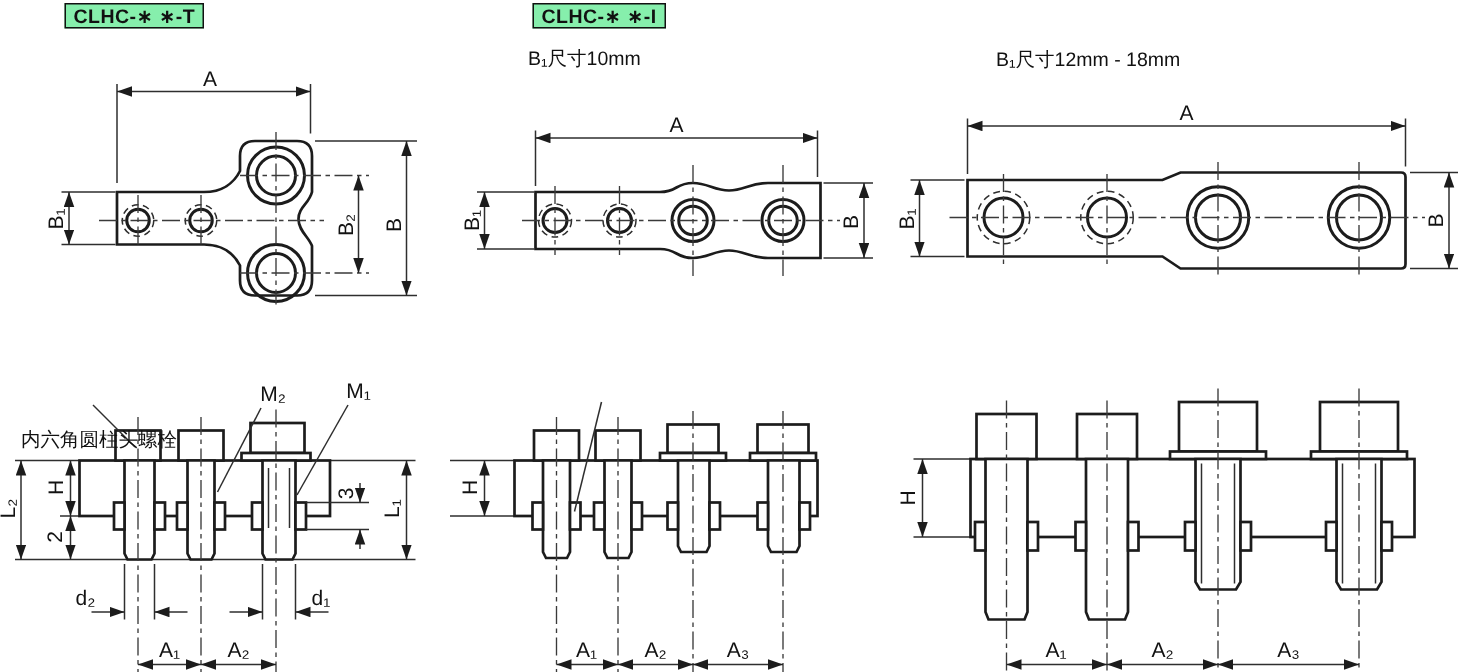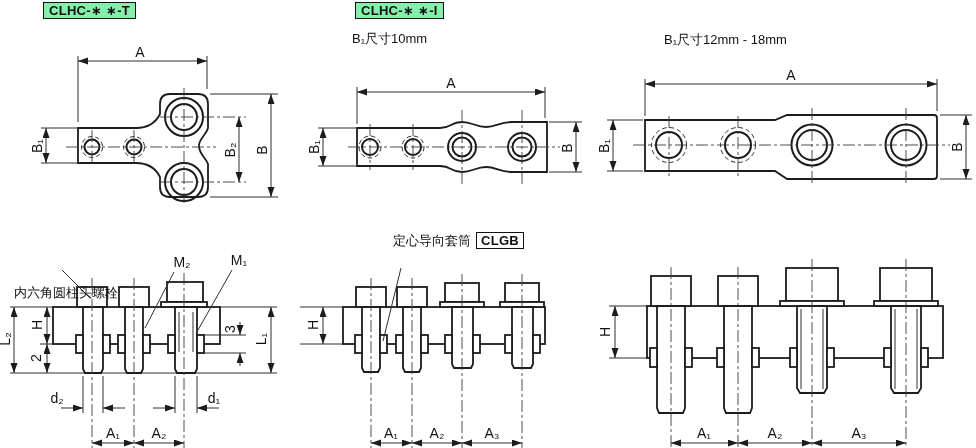--- a/index.html
+++ b/index.html
@@ -317,19 +317,15 @@
 
   <div class="part-box" style="left:355px;top:2px;">CLHC-∗ ∗-I</div>
 
   <div class="note" style="left:336px;top:31px;margin-left:16px;">B₁尺寸10mm</div>
 
   <div class="note" style="left:645px;top:32px;margin-left:19px;">B₁尺寸12mm - 18mm</div>
 
   <div class="callout" style="left:14px;top:249px;margin-top:36px;">内六角圆柱头螺栓</div>
 
   <div class="callout" style="left:393px;top:232px;">
-    <div class="callout-row">
-      <span>定心导向套筒</span>
-      <span class="small-box">CLGB</span>
-    </div>
   </div>
 
 </div>
 
 </body></html>

